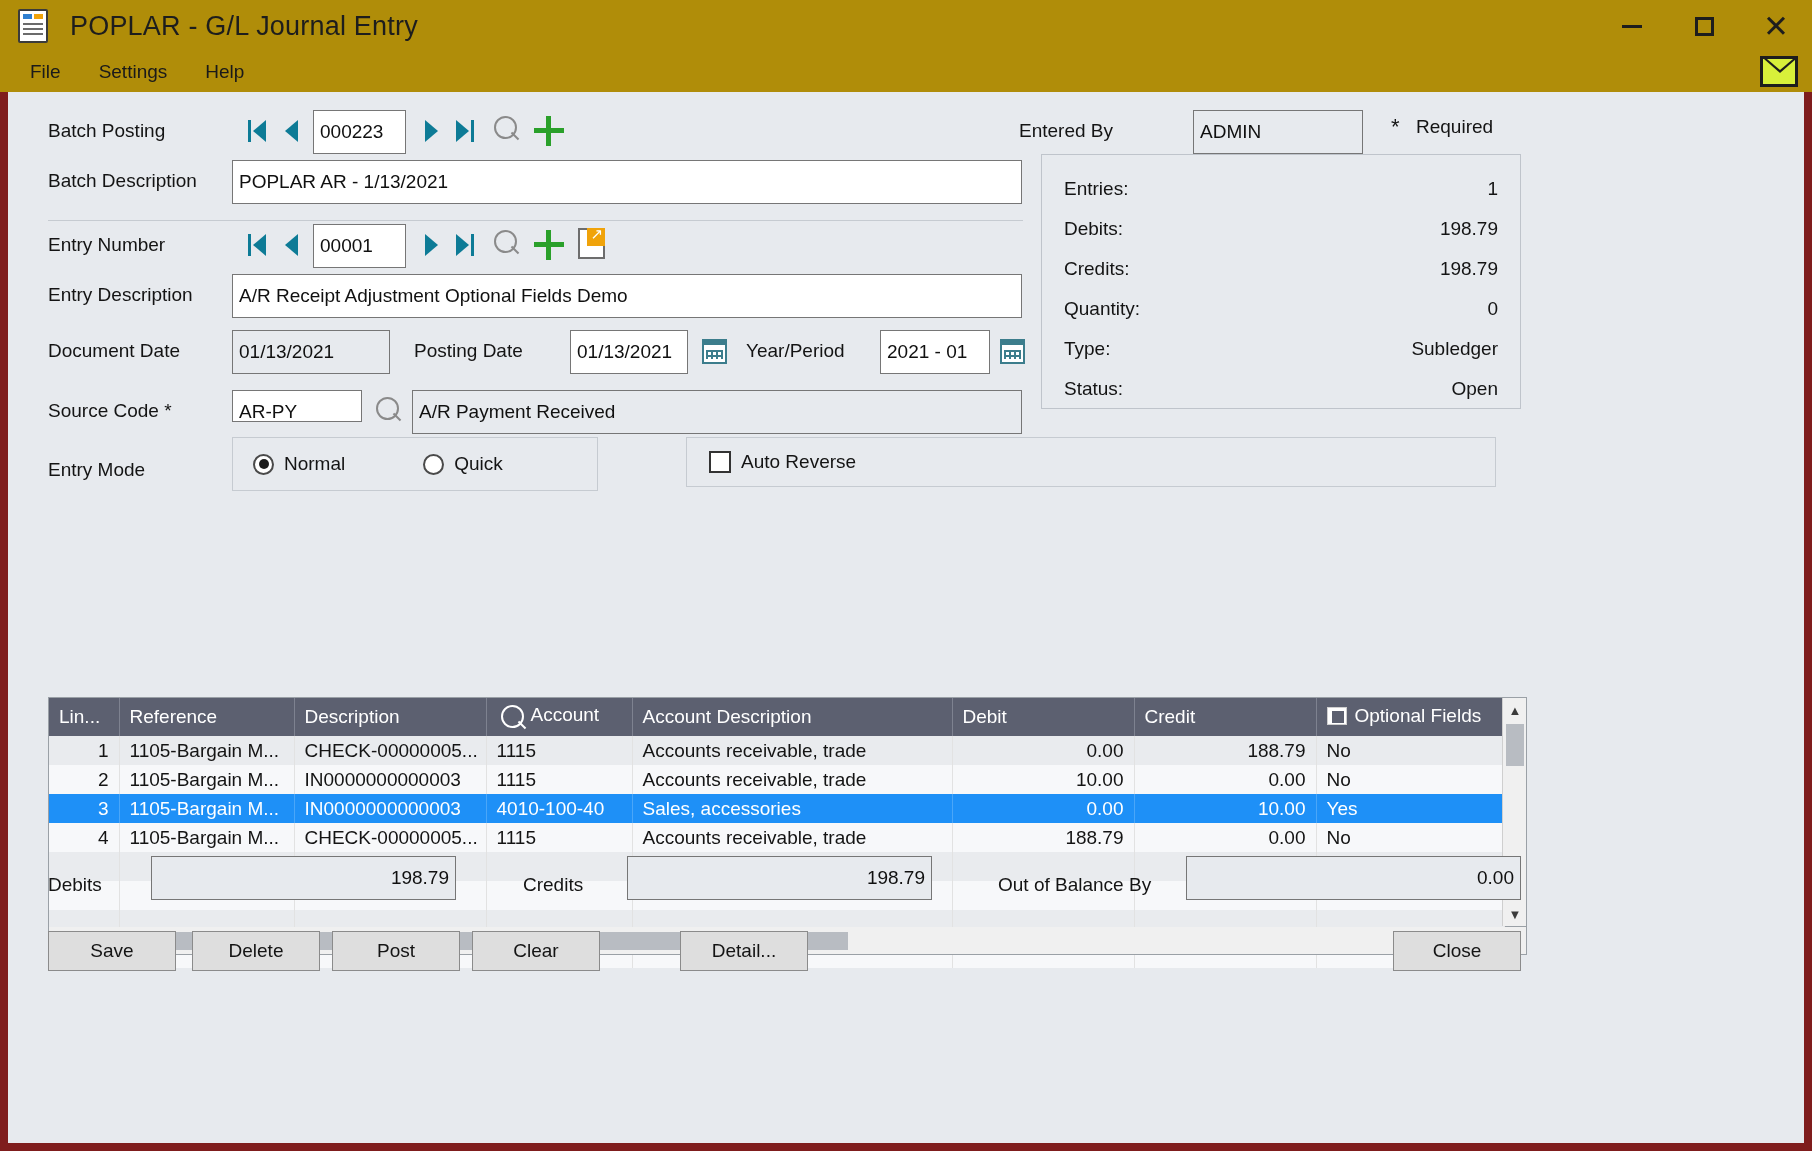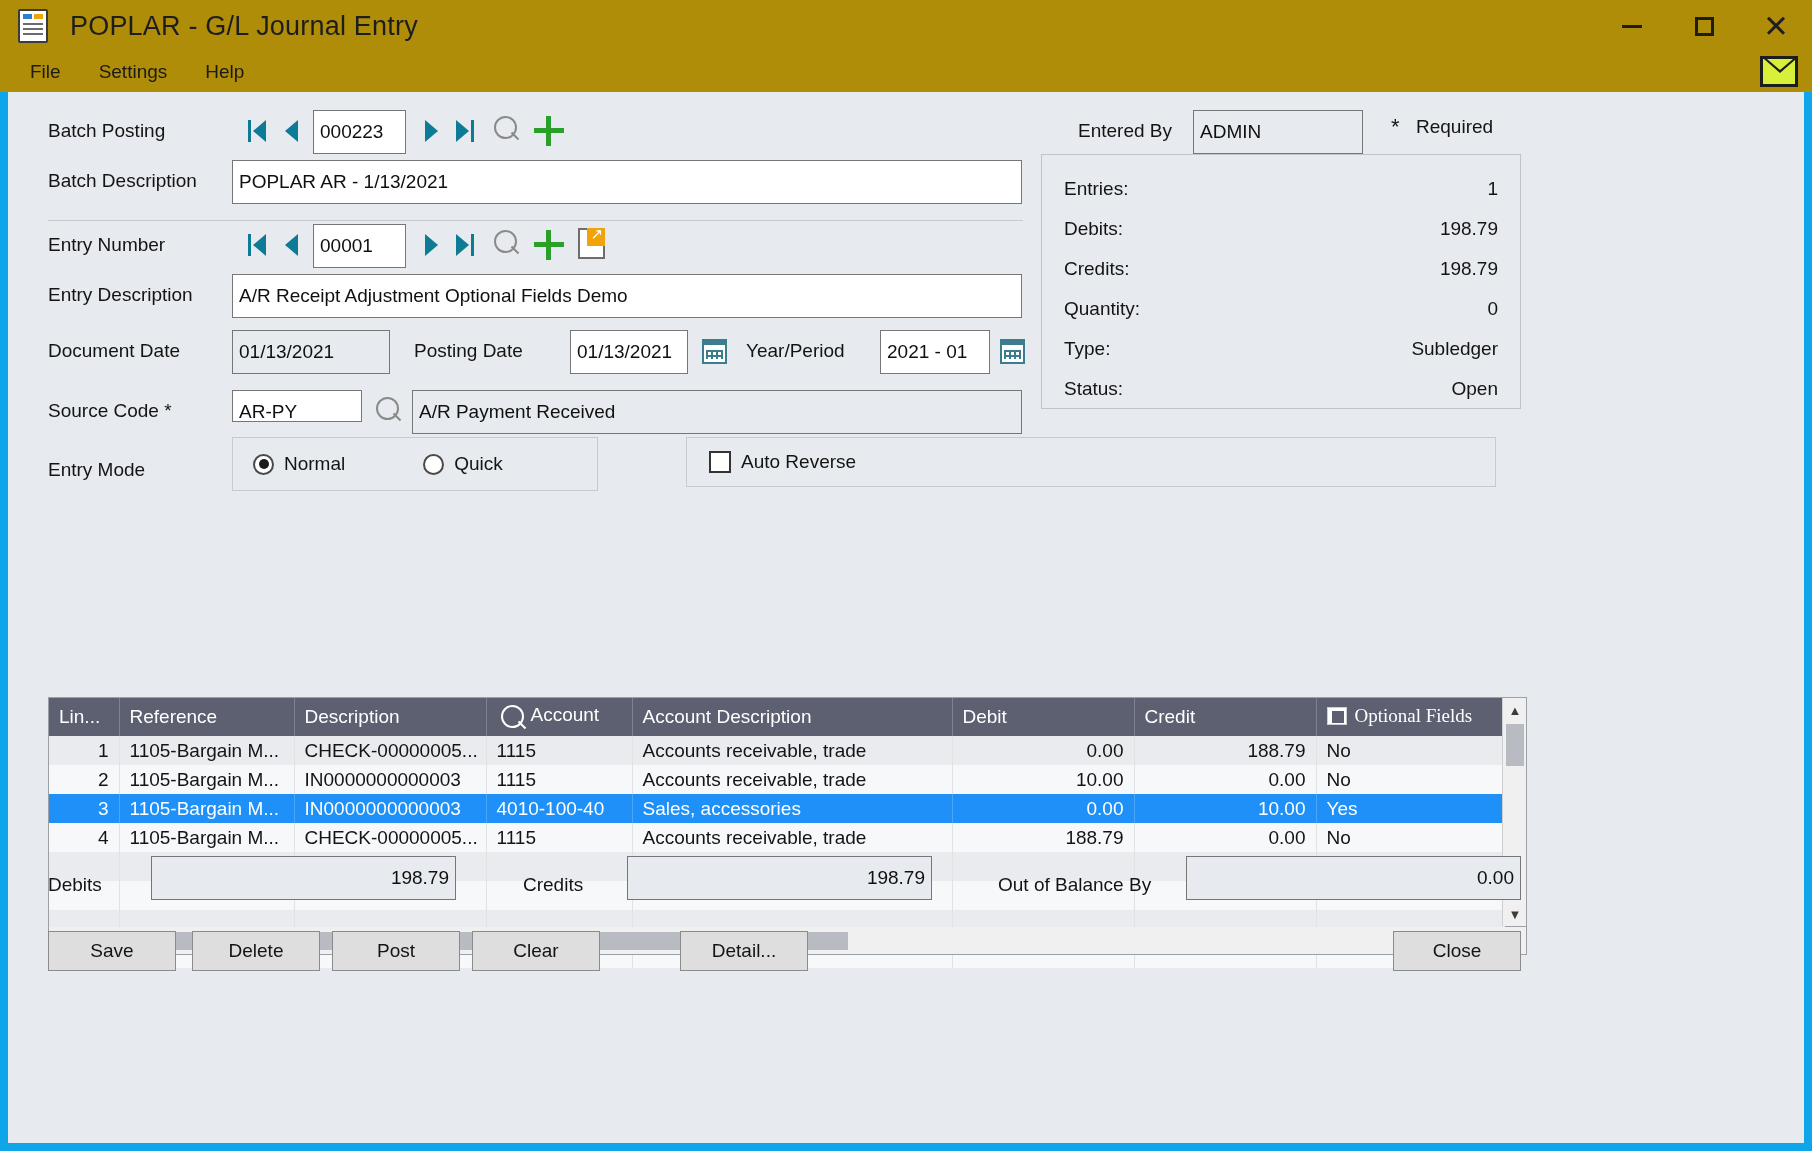--- a/index.html
+++ b/index.html
@@ -4,21 +4,21 @@
 <style>
   * { box-sizing: border-box; }
   html, body {
     margin: 0; padding: 0;
     background: #7f7f7f;
     font-family: "Liberation Sans", sans-serif;
   }
   #app {
     position: relative;
     width: 1812px; height: 1151px;
-    background: #0ea5e9;
+    background: #7f1d1d;
     overflow: hidden;
   }
 
   
   .titlebar {
     position: absolute; left: 0; top: 0; width: 1812px; height: 52px;
     background: #b08d09;
     display: flex; align-items: center;
   }
   .title-icon {
@@ -325,21 +325,21 @@
       </div>
     </div>
 
     <div style="position:absolute;left:678px;top:345px;width:810px;height:50px;border:1px solid #c6cbd1;display:flex;align-items:center;">
       <div style="display:flex;align-items:center;margin-left:22px;">
         <span class="chk"></span>
         <span class="lbl" style="margin-left:10px;">Auto Reverse</span>
       </div>
     </div>
 
-    <div class="lbl" style="position:absolute;left:1070px;top:28px;">Entered By</div>
+    <div class="lbl" style="position:absolute;left:1011px;top:28px;">Entered By</div>
     <div class="tfield ro" style="position:absolute;left:1185px;top:18px;width:170px;height:44px;line-height:36px;">ADMIN</div>
     <div class="lbl" style="position:absolute;left:1383px;top:22px;font-size:22px;">*</div>
     <div class="lbl" style="position:absolute;left:1408px;top:24px;">Required</div>
 
     <div class="sumpanel">
       <div style="height:14px;"></div>
       <div class="sumrow">
           <span class="k">Entries:</span>
           <span class="v">1</span>
         </div>
@@ -389,21 +389,21 @@
               </span>
             </th>
             <th><span>Account Description</span></th>
             <th class="r"><span>Debit</span></th>
             <th class="r"><span>Credit</span></th>
             <th>
               <span style="display:inline-flex;align-items:center;">
                 <span style="width:20px;height:18px;background:#ffffff;border:1px solid #cfcfcf;display:inline-block;position:relative;">
                   <span style="position:absolute;left:4px;top:3px;width:12px;height:12px;background:#5c6070;"></span>
                 </span>
-                <span style="margin-left:8px;font-family:Liberation Serif, serif;">Optional Fields</span>
+                <span style="margin-left:8px;">Optional Fields</span>
               </span>
             </th>
           </tr>
         </thead>
         <tbody>
           <tr class="alt">
             <td class="r">1</td>
             <td>1105-Bargain M...</td>
             <td>CHECK-00000005...</td>
             <td>1115</td>

